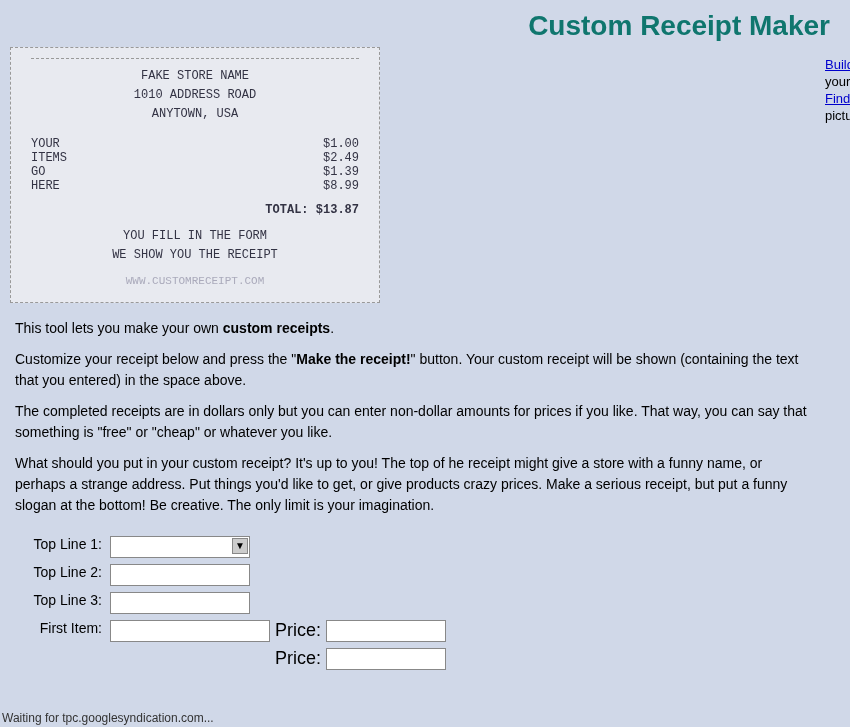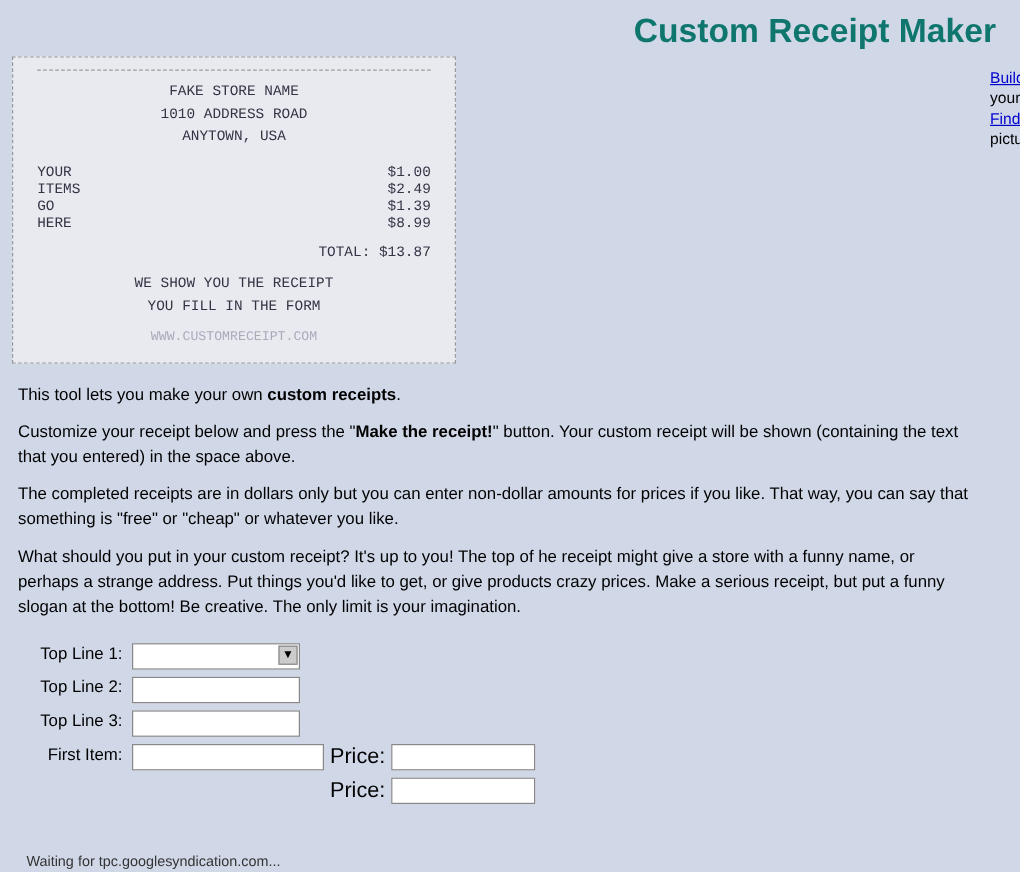--- a/index.html
+++ b/index.html
@@ -63,21 +63,21 @@
       width: 100%;
       margin-bottom: 10px;
     }
     .receipt-items .item-row {
       display: flex;
       justify-content: space-between;
     }
     .receipt-total {
       text-align: right;
       margin-bottom: 10px;
-      font-weight: normal;
+      font-weight: bold;
     }
     .receipt-footer {
       text-align: center;
       margin-top: 8px;
       margin-bottom: 10px;
       line-height: 1.6;
     }
     .receipt-url {
       text-align: center;
       color: #aab;
@@ -169,21 +169,21 @@
       cursor: pointer;
     }
     
     .status-bar {
       position: fixed;
       bottom: 0;
       left: 0;
       width: 300px;
       background: #d0d8e8;
       font-size: 12px;
-      padding: 2px 22px;
+      padding: 2px 2px;
       color: #333;
     }
   </style>
 </head>
 <body>
 
 <div id="app">
 
   <div class="header">
     <h1>Custom Receipt Maker</h1>
@@ -215,22 +215,22 @@
           <div class="item-row">
             <span>HERE</span>
             <span>$8.99</span>
           </div>
         </div>
         <div class="receipt-total">
           <span>TOTAL:</span>
           <span>$13.87</span>
         </div>
         <div class="receipt-footer">
+          <div>YOU FILL IN THE FORM</div>
           <div>WE SHOW YOU THE RECEIPT</div>
-          <div>YOU FILL IN THE FORM</div>
         </div>
         <div class="receipt-url">WWW.CUSTOMRECEIPT.COM</div>
       </div>
 
       <div class="description">
         <p>
           <span>This tool lets you make your own </span><strong>custom receipts</strong><span>.</span>
         </p>
         <p>
           Customize your receipt below and press the "<strong>Make the receipt!</strong>" button. Your custom receipt will be shown (containing the text that you entered) in the space above.

